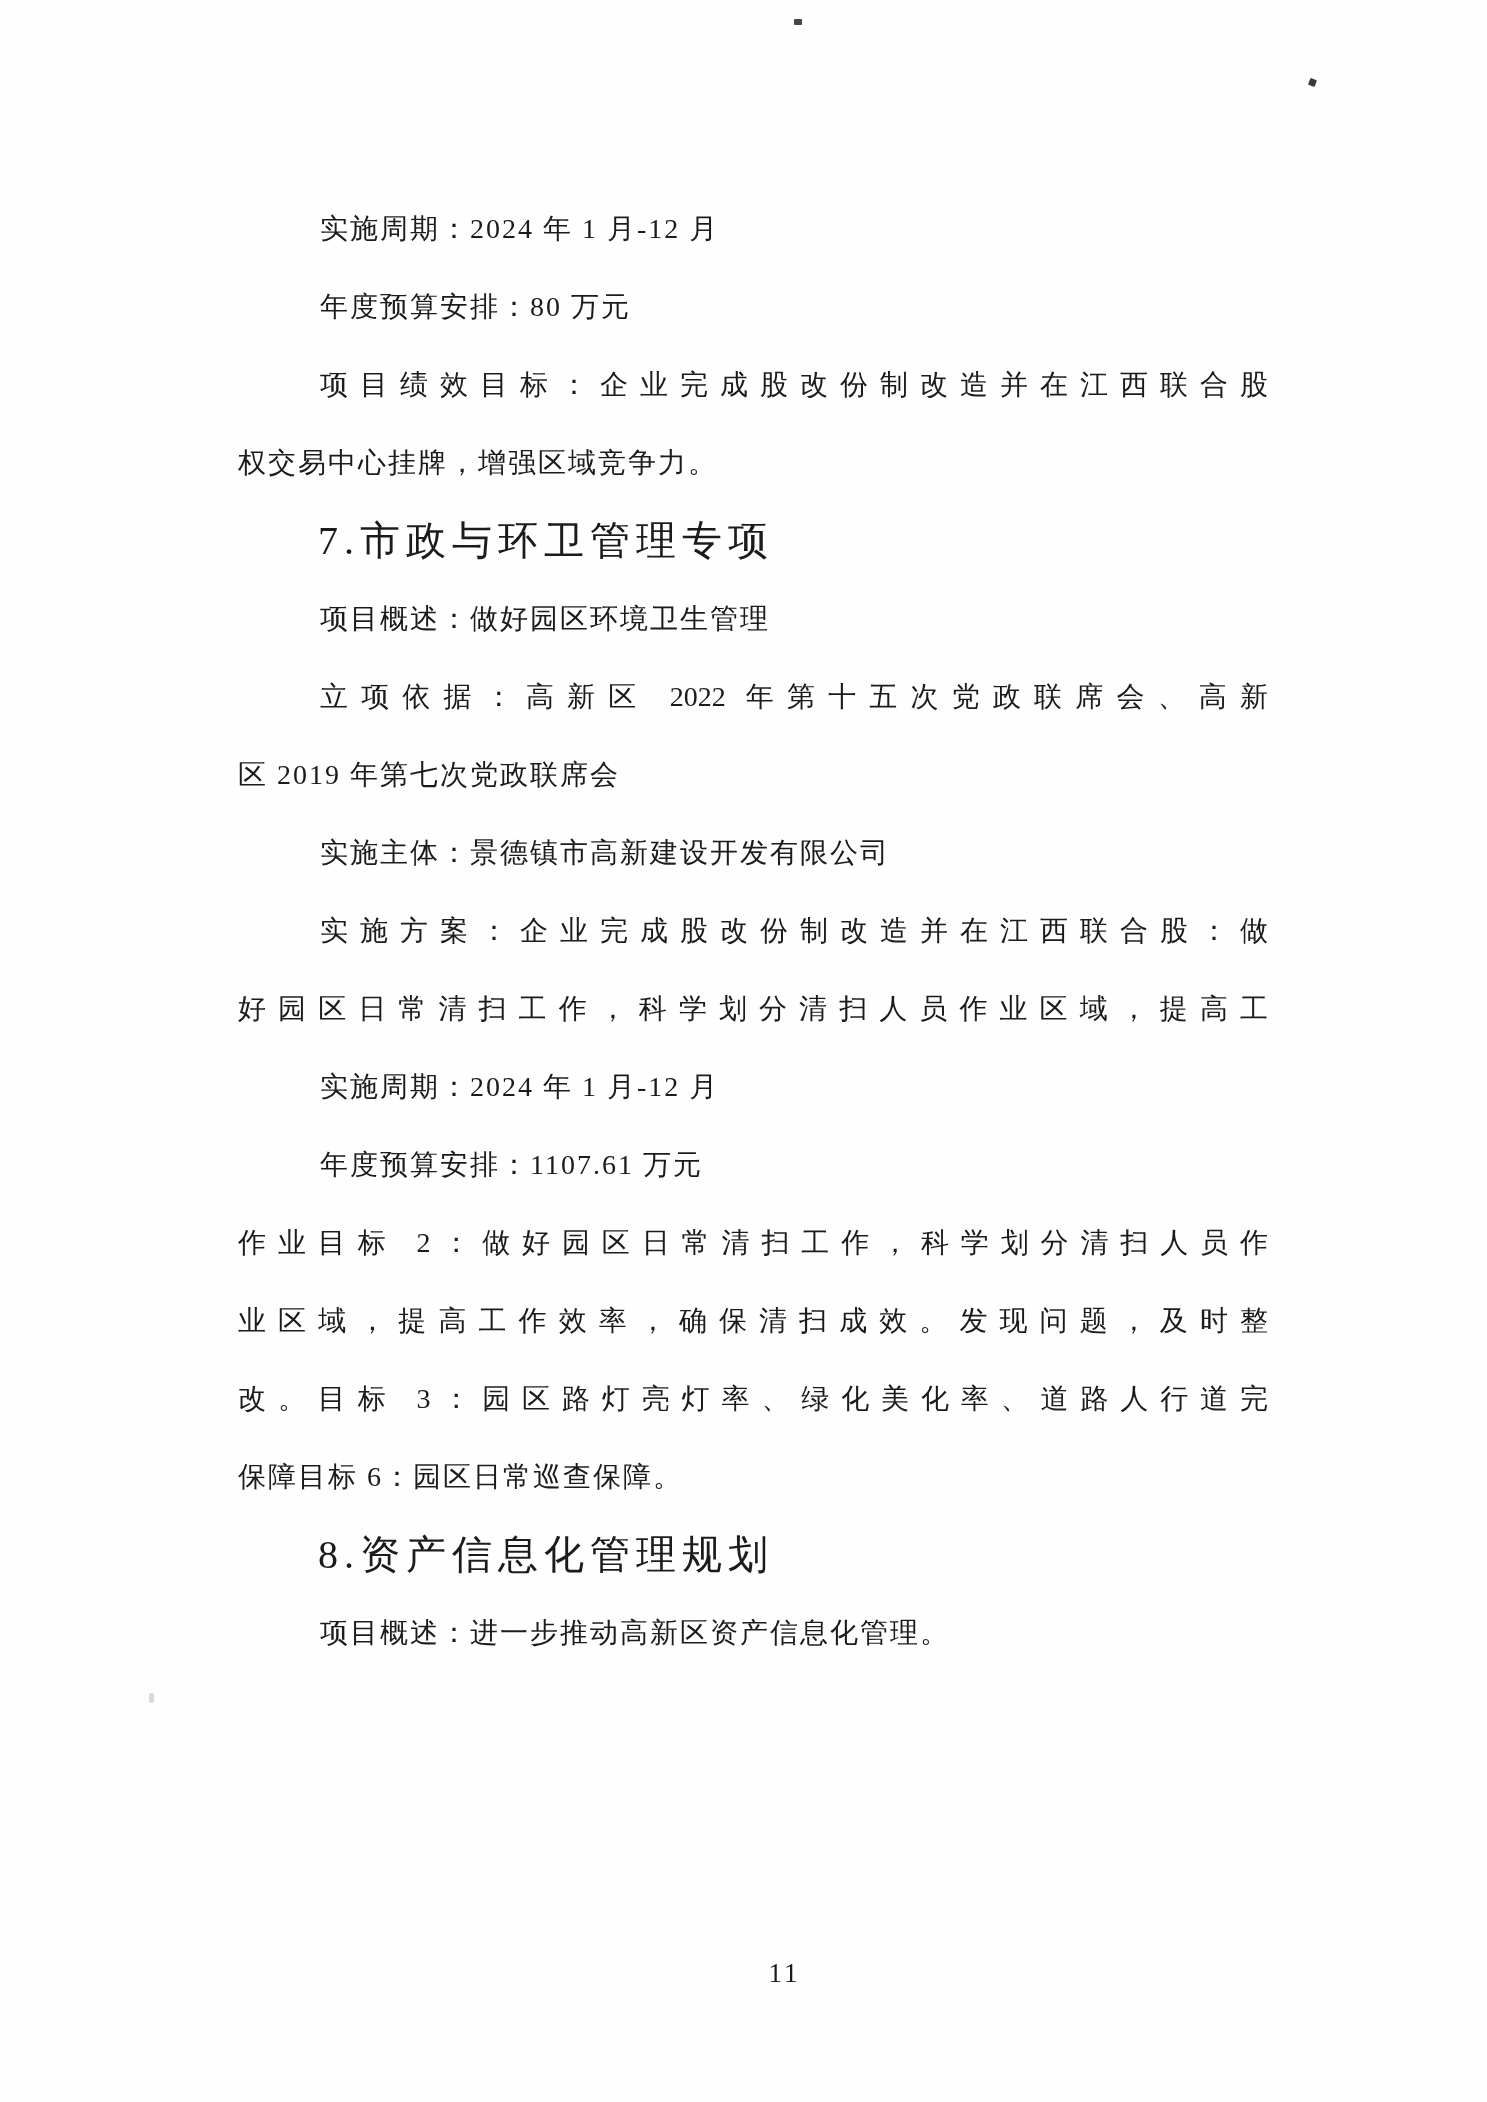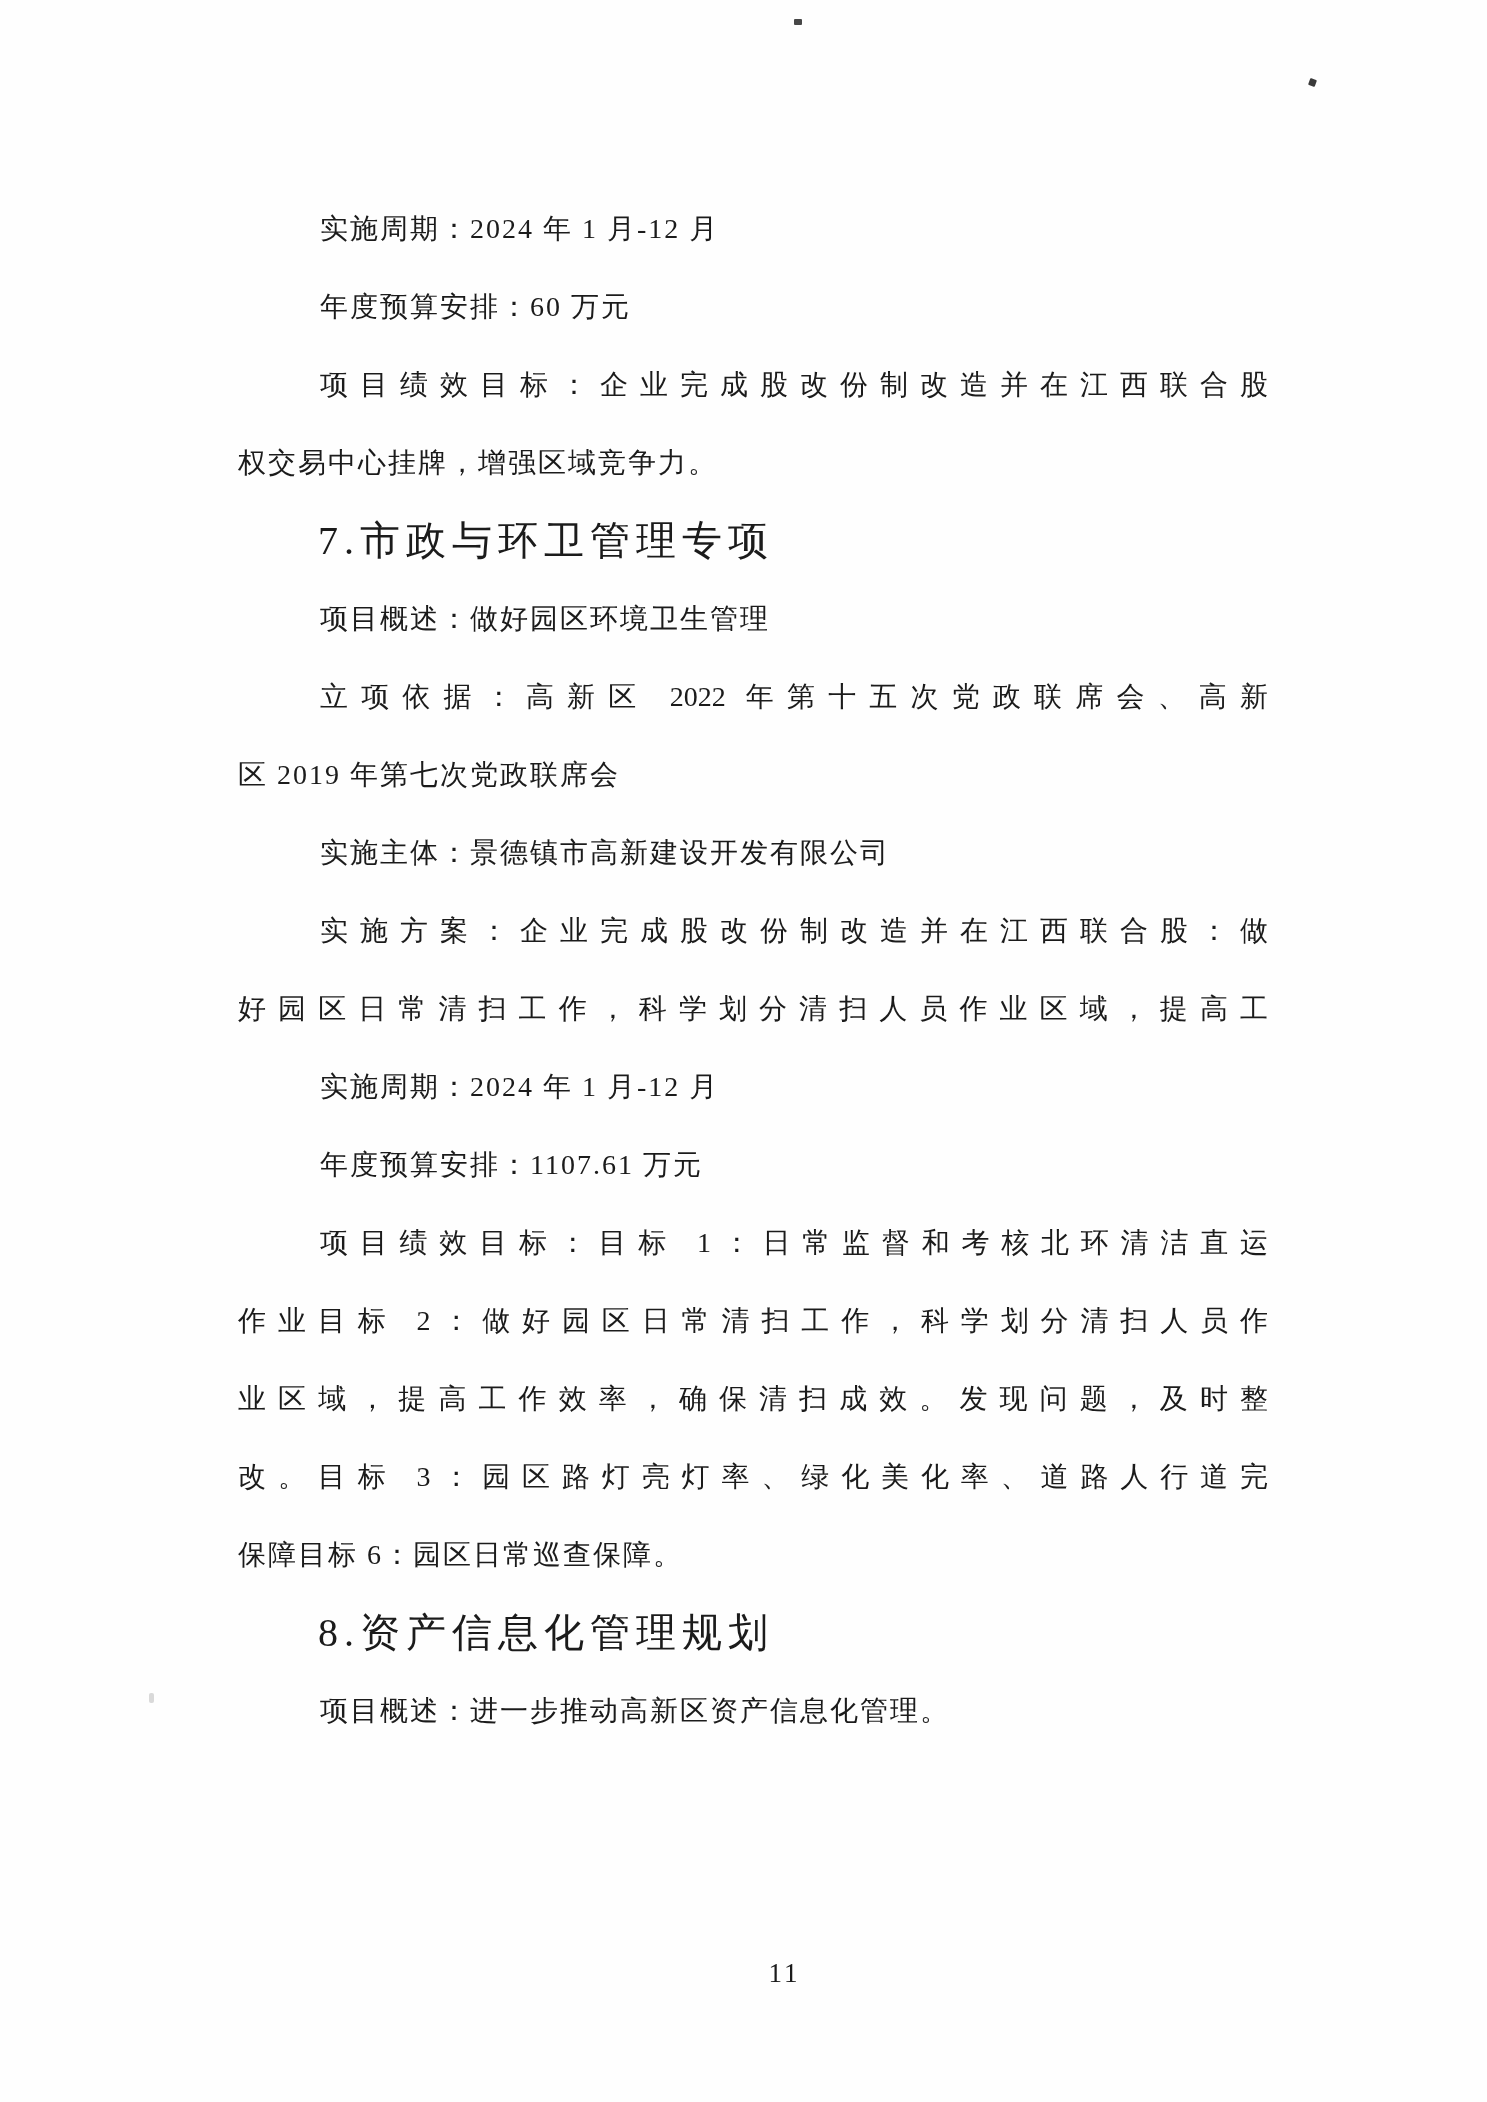--- a/index.html
+++ b/index.html
@@ -81,33 +81,32 @@
     background: #d9d9d9;
     border-radius: 2px;
   }
 </style>
 </head>
 <body>
 
 <div class="page">
   <main class="doc-body" id="doc-body">
       <div class="line indent">实施周期：2024 年 1 月-12 月</div>
-      <div class="line indent">年度预算安排：60 万元</div>
+      <div class="line indent">年度预算安排：80 万元</div>
       <div class="line indent justify">项目绩效目标：企业完成股改份制改造并在江西联合股</div>
       <div class="line">权交易中心挂牌，增强区域竞争力。</div>
       <div class="line heading">7.市政与环卫管理专项</div>
       <div class="line indent">项目概述：做好园区环境卫生管理</div>
       <div class="line indent justify">立项依据：高新区 2022 年第十五次党政联席会、高新</div>
       <div class="line">区 2019 年第七次党政联席会</div>
       <div class="line indent">实施主体：景德镇市高新建设开发有限公司</div>
       <div class="line indent justify">实施方案：企业完成股改份制改造并在江西联合股：做</div>
       <div class="line justify">好园区日常清扫工作，科学划分清扫人员作业区域，提高工</div>
       <div class="line indent">实施周期：2024 年 1 月-12 月</div>
       <div class="line indent">年度预算安排：1107.61 万元</div>
-      <div class="line indent justify">项目绩效目标：目标 1：日常监督和考核北环清洁直运</div>
       <div class="line justify">作业目标 2：做好园区日常清扫工作，科学划分清扫人员作</div>
       <div class="line justify">业区域，提高工作效率，确保清扫成效。发现问题，及时整</div>
       <div class="line justify">改。目标 3：园区路灯亮灯率、绿化美化率、道路人行道完</div>
       <div class="line">保障目标 6：园区日常巡查保障。</div>
       <div class="line heading">8.资产信息化管理规划</div>
       <div class="line indent">项目概述：进一步推动高新区资产信息化管理。</div>
     </main>
   <div class="page-number">11</div>
   <span class="speck speck-1"></span>
   <span class="speck speck-2"></span>

